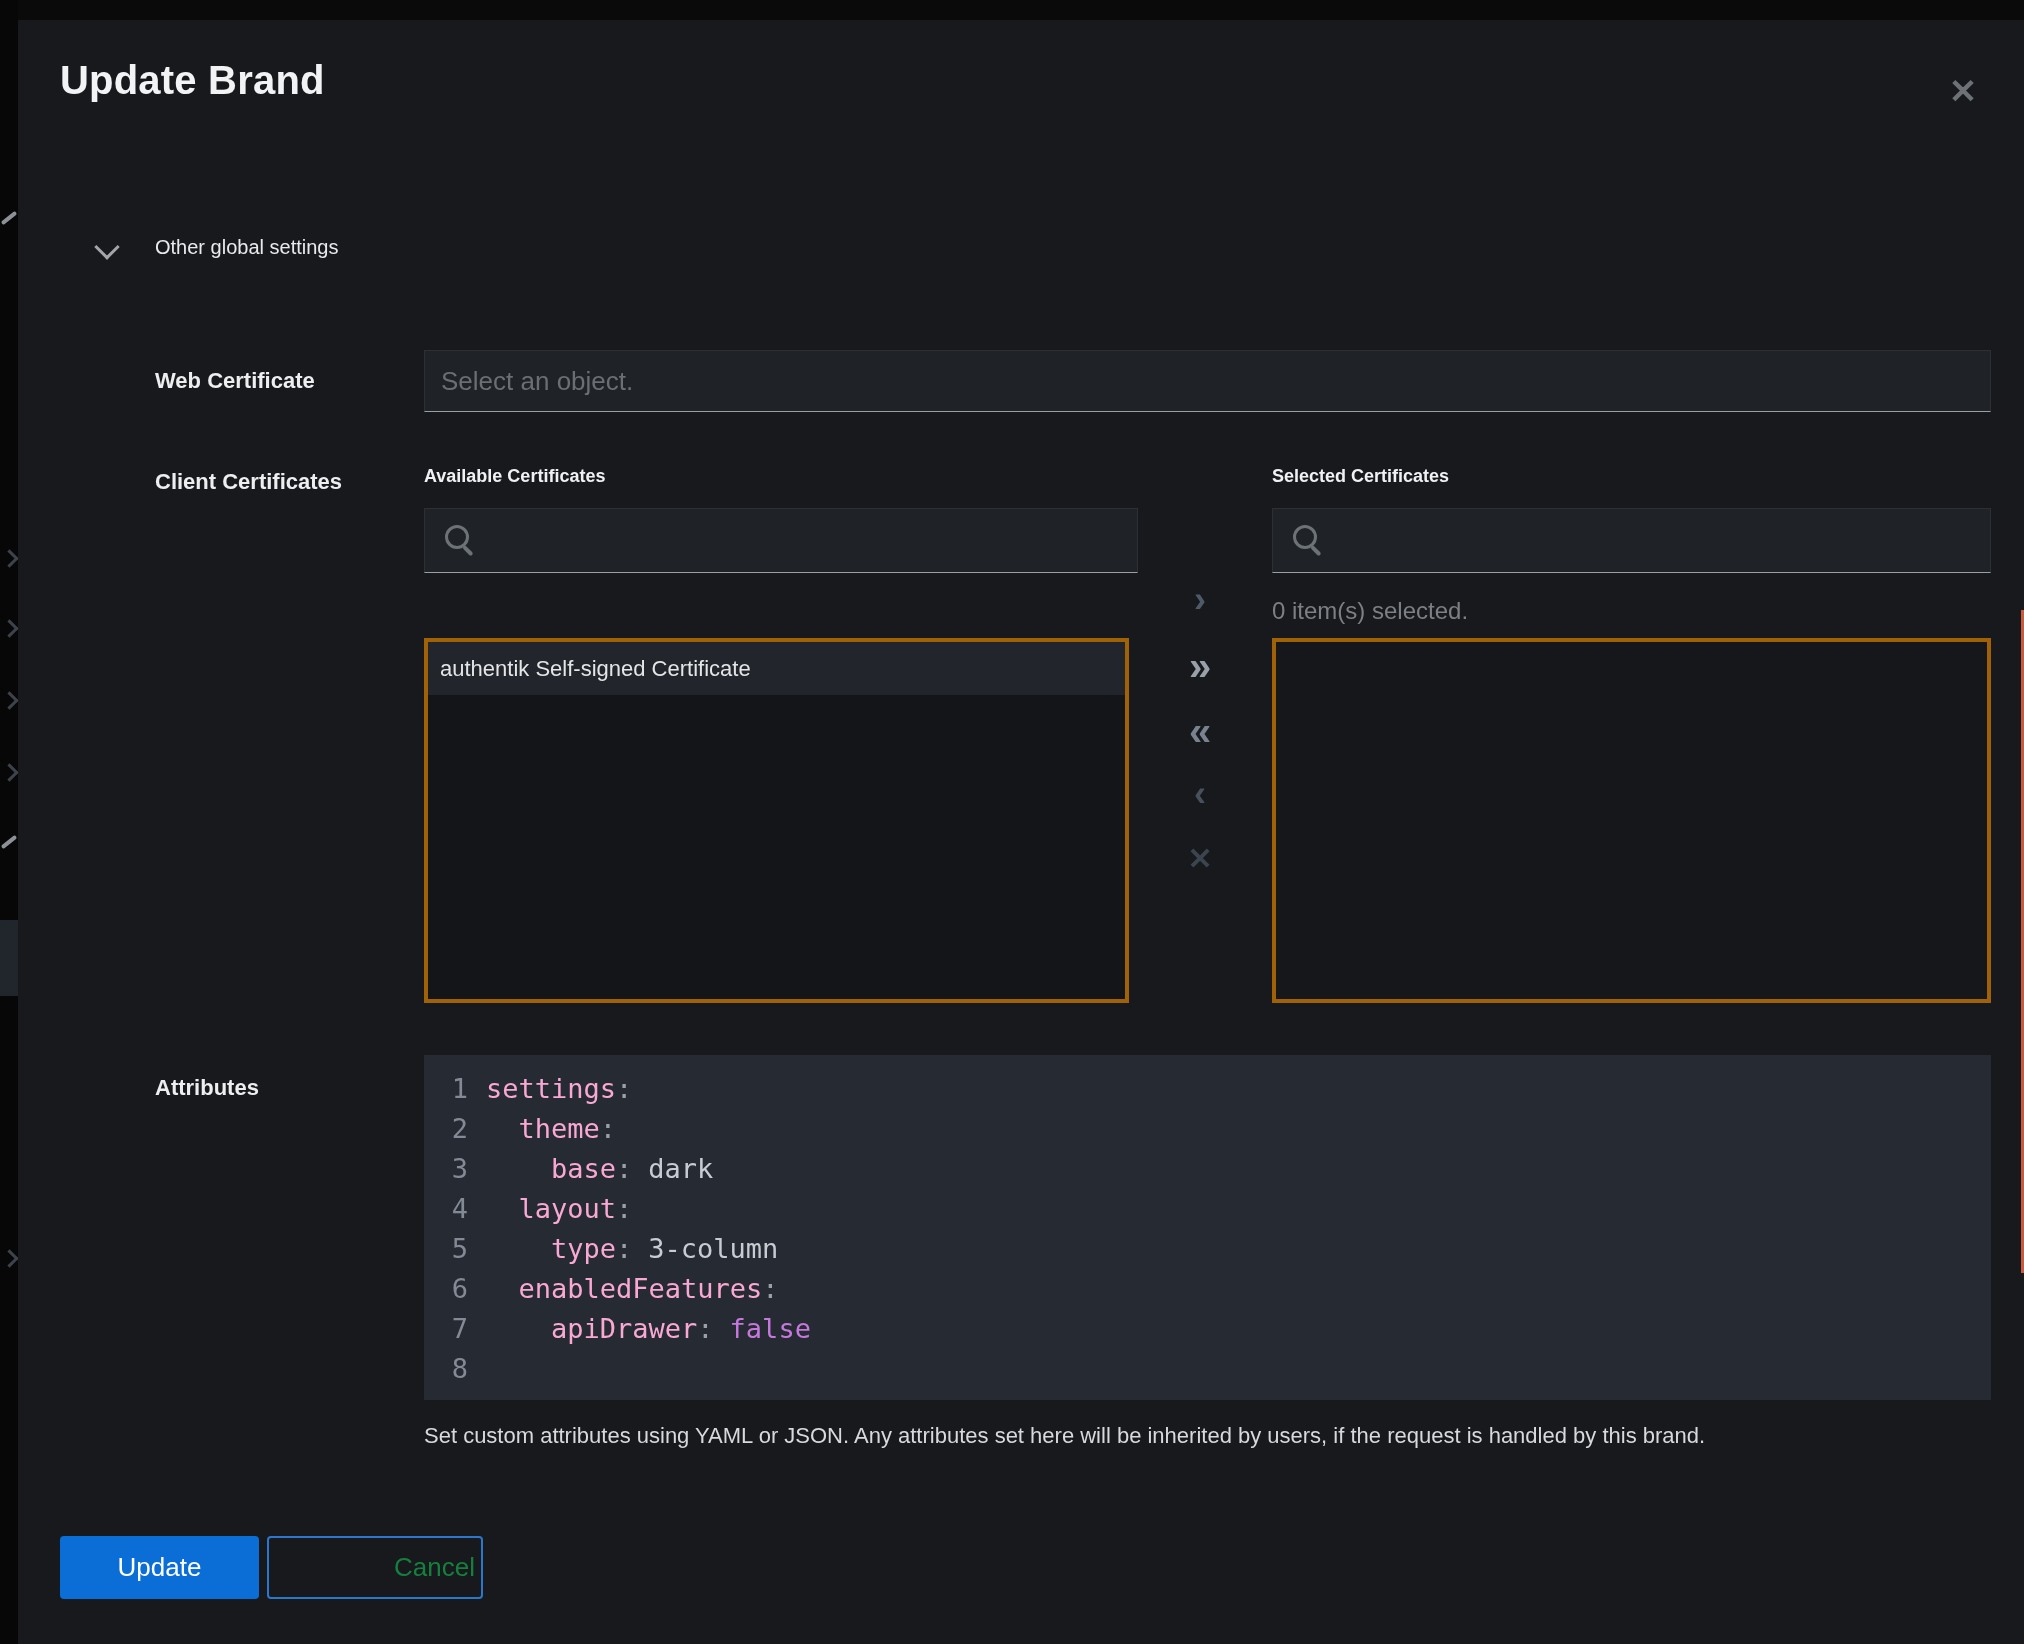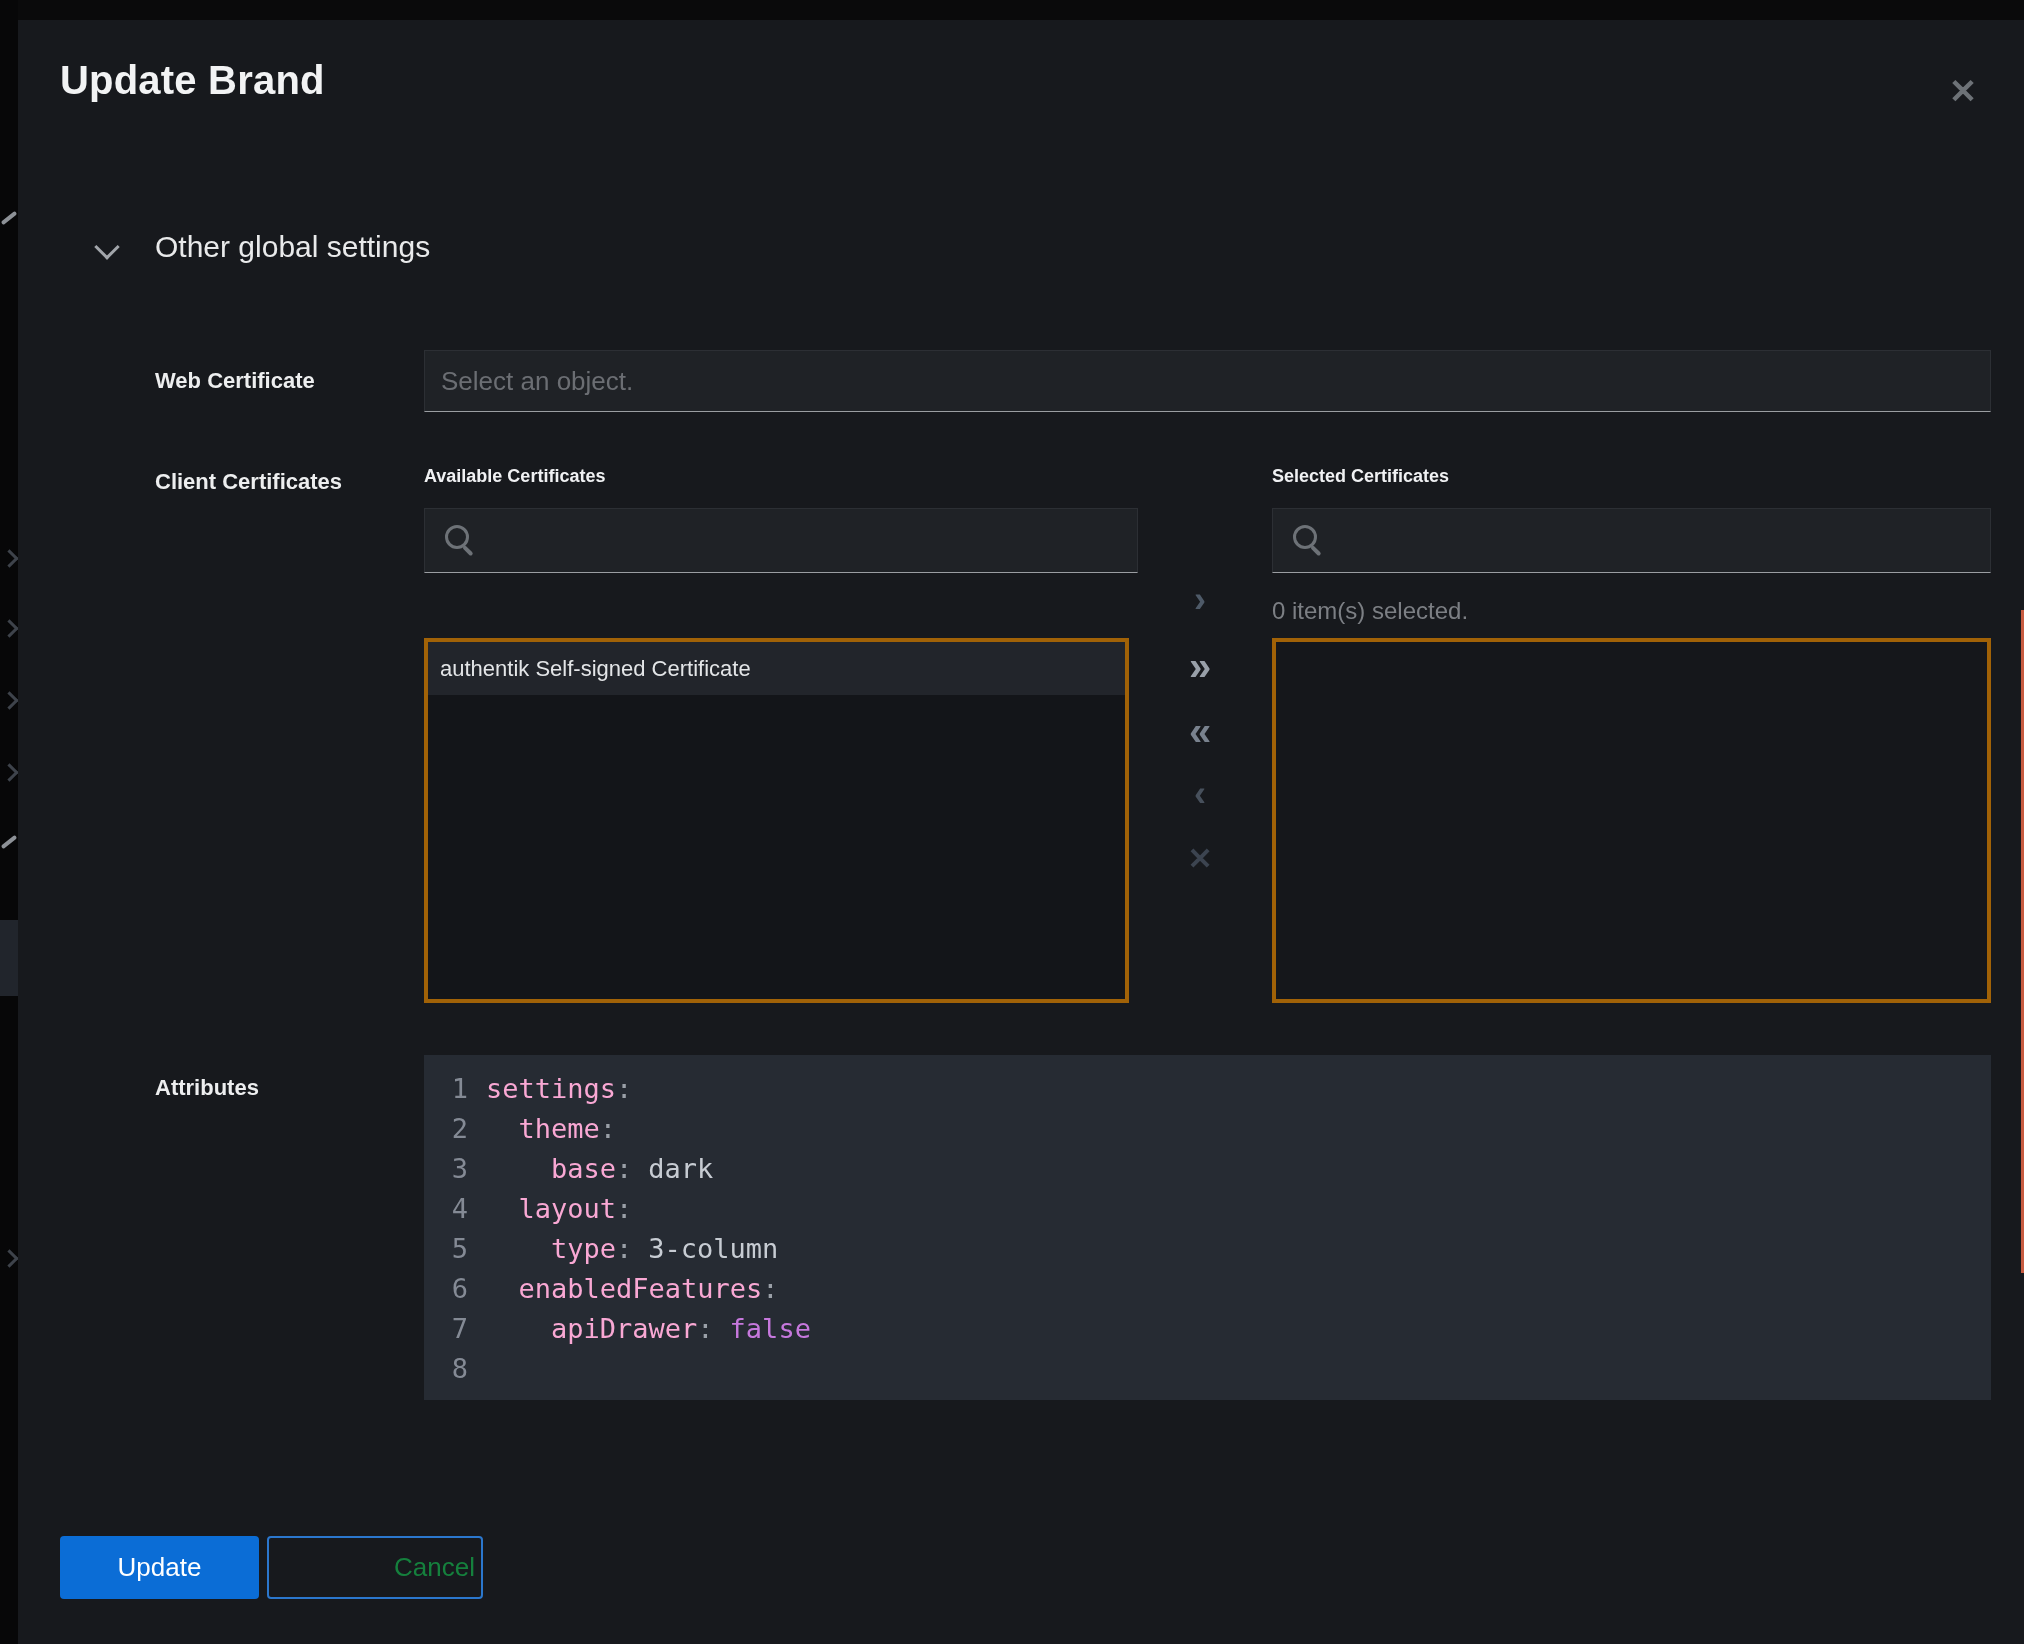--- a/index.html
+++ b/index.html
@@ -17,21 +17,21 @@
   .edge-line{position:absolute;left:2021px;top:610px;width:3px;height:663px;background:#c75b41;}
 
   
   .modal{position:absolute;left:18px;top:20px;width:2006px;height:1624px;background:#17191d;}
   .modal-title{position:absolute;left:42px;top:38px;font-size:40px;font-weight:700;color:#f2f3f4;letter-spacing:.2px;}
   .close-btn{position:absolute;left:1920px;top:46px;width:50px;height:50px;background:none;border:none;
     color:#6d7277;font-size:34px;font-weight:700;cursor:pointer;line-height:50px;text-align:center;padding:0;}
 
   .sec-chev{position:absolute;left:80px;top:218px;width:15px;height:15px;
     border-right:3px solid #a2a6ab;border-bottom:3px solid #a2a6ab;transform:rotate(45deg);}
-  .sec-label{position:absolute;left:137px;top:212px;font-size:30px;color:#e9eaeb;line-height:30px;}
+  .sec-label{position:absolute;left:137px;top:212px;font-size:20px;color:#e9eaeb;line-height:30px;}
 
   .f-label{position:absolute;left:137px;font-size:22px;font-weight:700;color:#edeeef;line-height:26px;}
   .lbl-web{top:348px;}
   .lbl-client{top:449px;}
   .lbl-attr{top:1055px;}
 
   .txt-input{position:absolute;background:#1f2226;border:1px solid #2c2f34;border-bottom:1px solid #9b9ea2;
     color:#e6e8ea;font-size:26px;font-family:"Liberation Sans",sans-serif;box-sizing:border-box;outline:none;}
   .txt-input::placeholder{color:#6b6e73;opacity:1;}
   .web-input{left:406px;top:330px;width:1567px;height:62px;padding:0 16px;}
@@ -170,20 +170,21 @@
       </div>
       <div class="code-line">
         <span class="ln">7</span>
         <span class="code"><span class="tok-ind">    </span><span class="tok-key">apiDrawer</span><span class="tok-sep">:</span><span class="tok-val v-bool">false</span></span>
       </div>
       <div class="code-line">
         <span class="ln">8</span>
       </div>
     </div>
 
+    <div class="help-text">Set custom attributes using YAML or JSON. Any attributes set here will be inherited by users, if the request is handled by this brand.</div>
 
     <button class="btn btn-update">Update</button>
     <button class="btn btn-cancel">Cancel</button>
 
   </div>
 
   <div class="edge-line"></div>
 
 </div>
 

